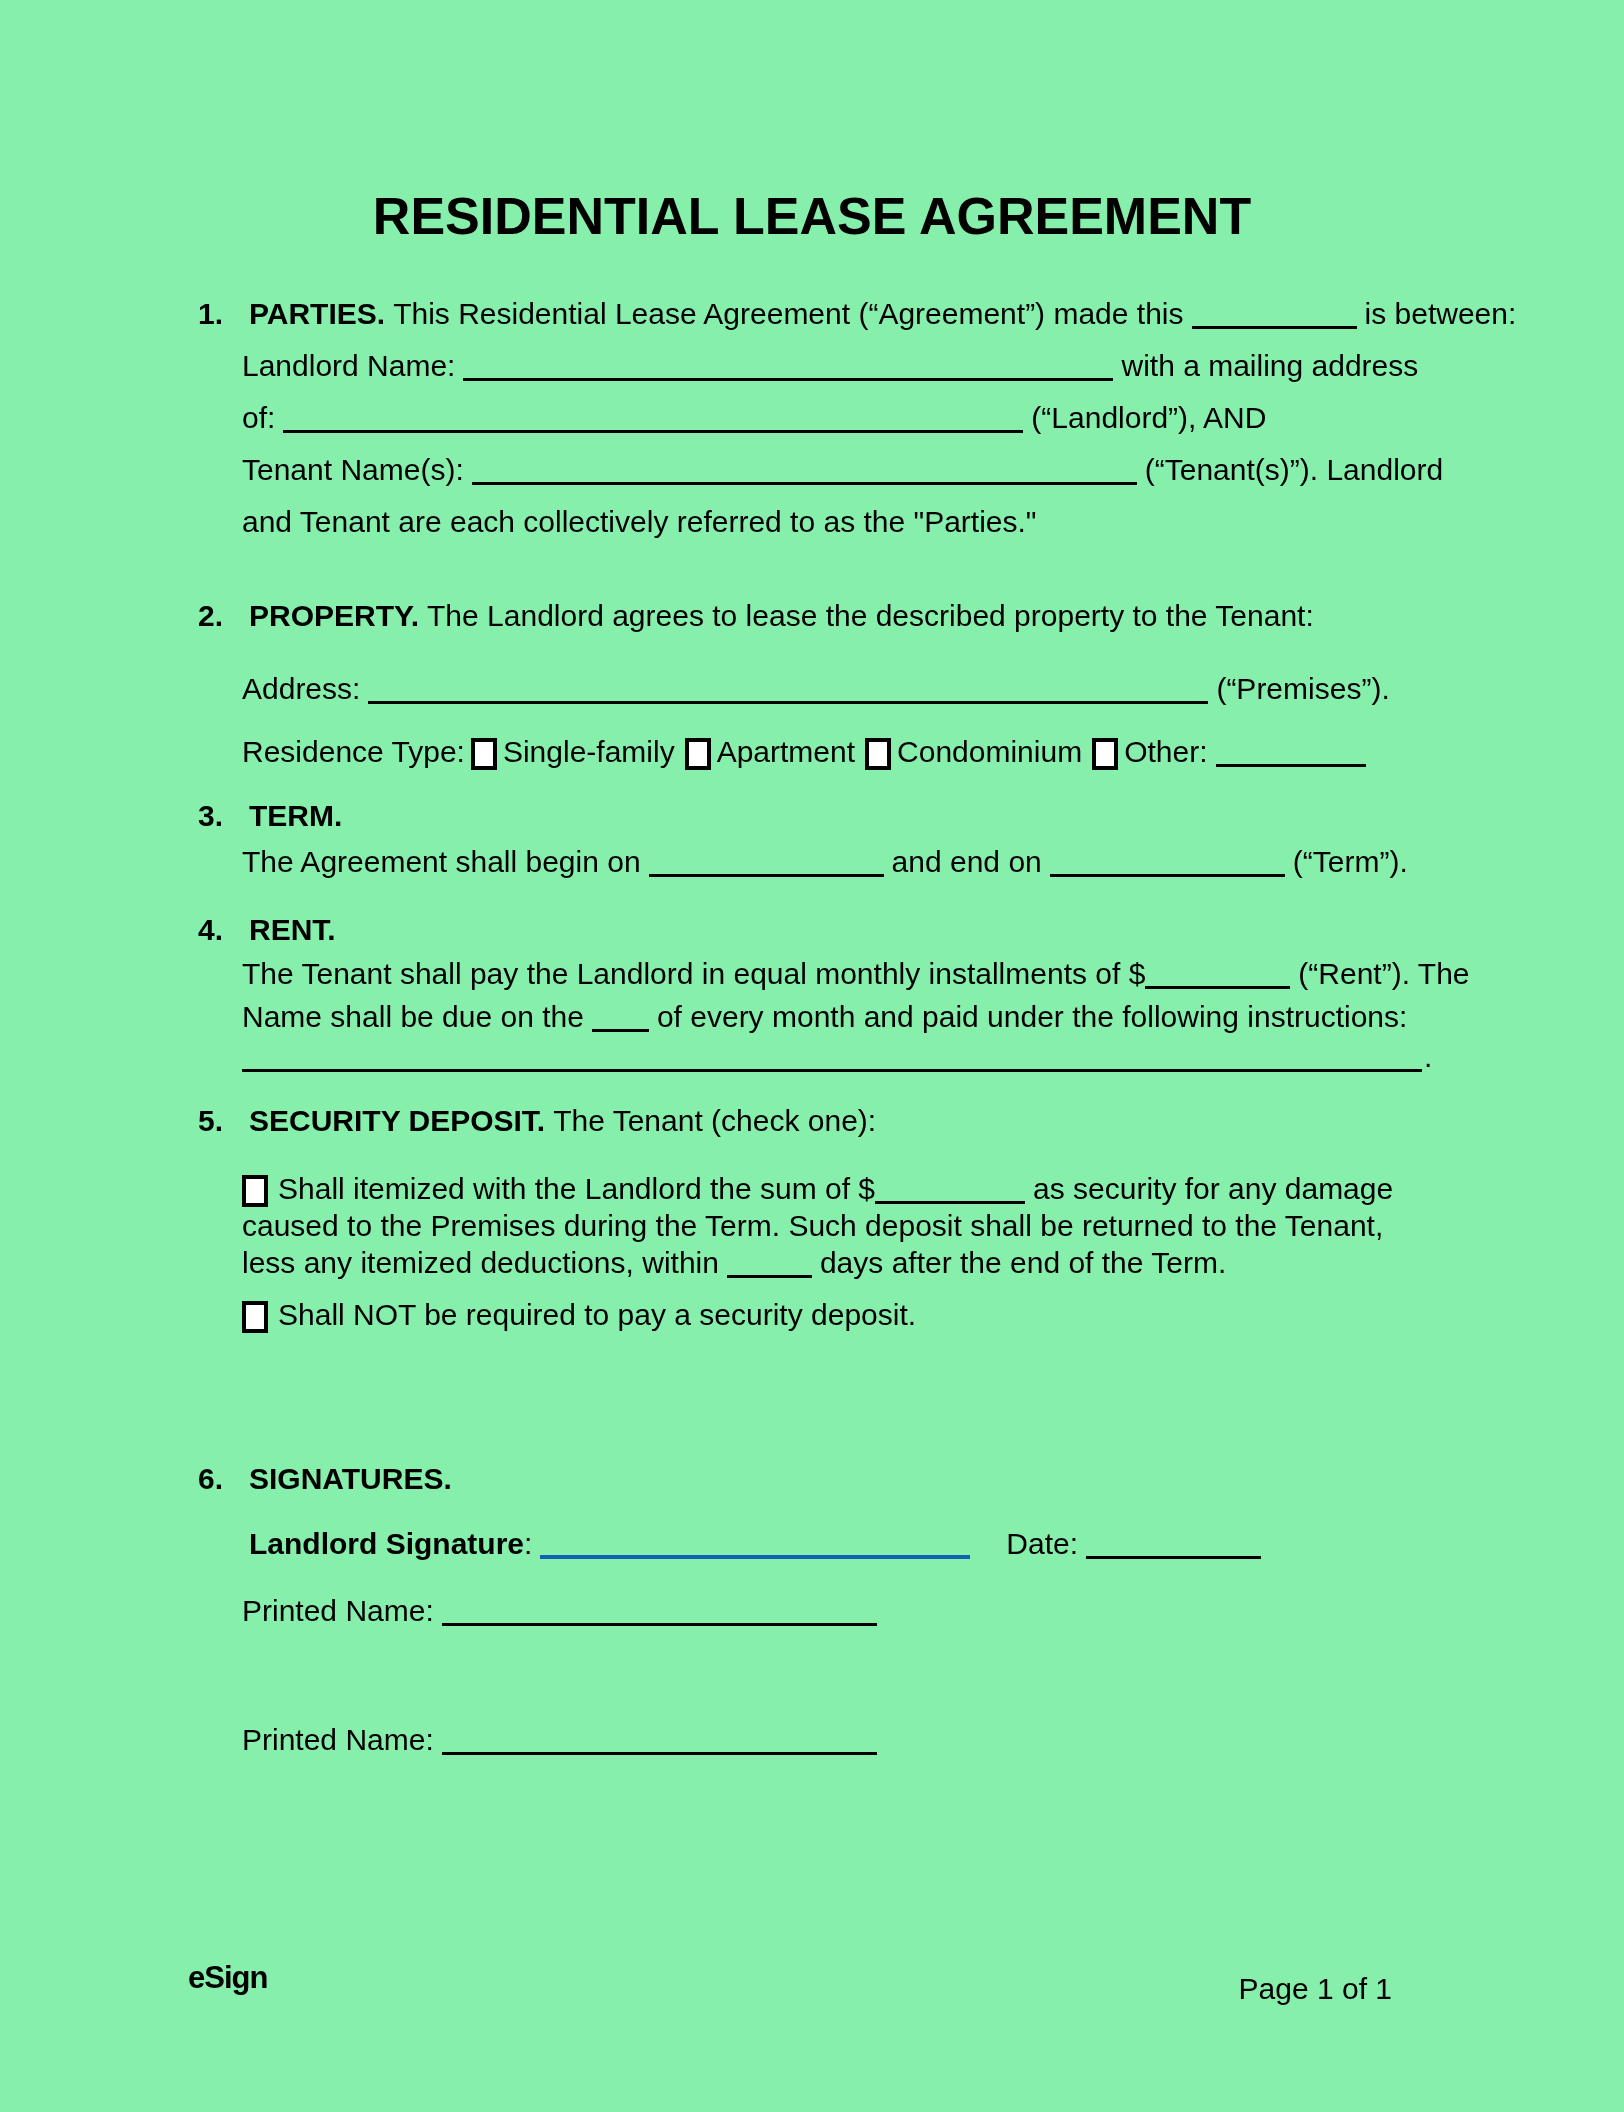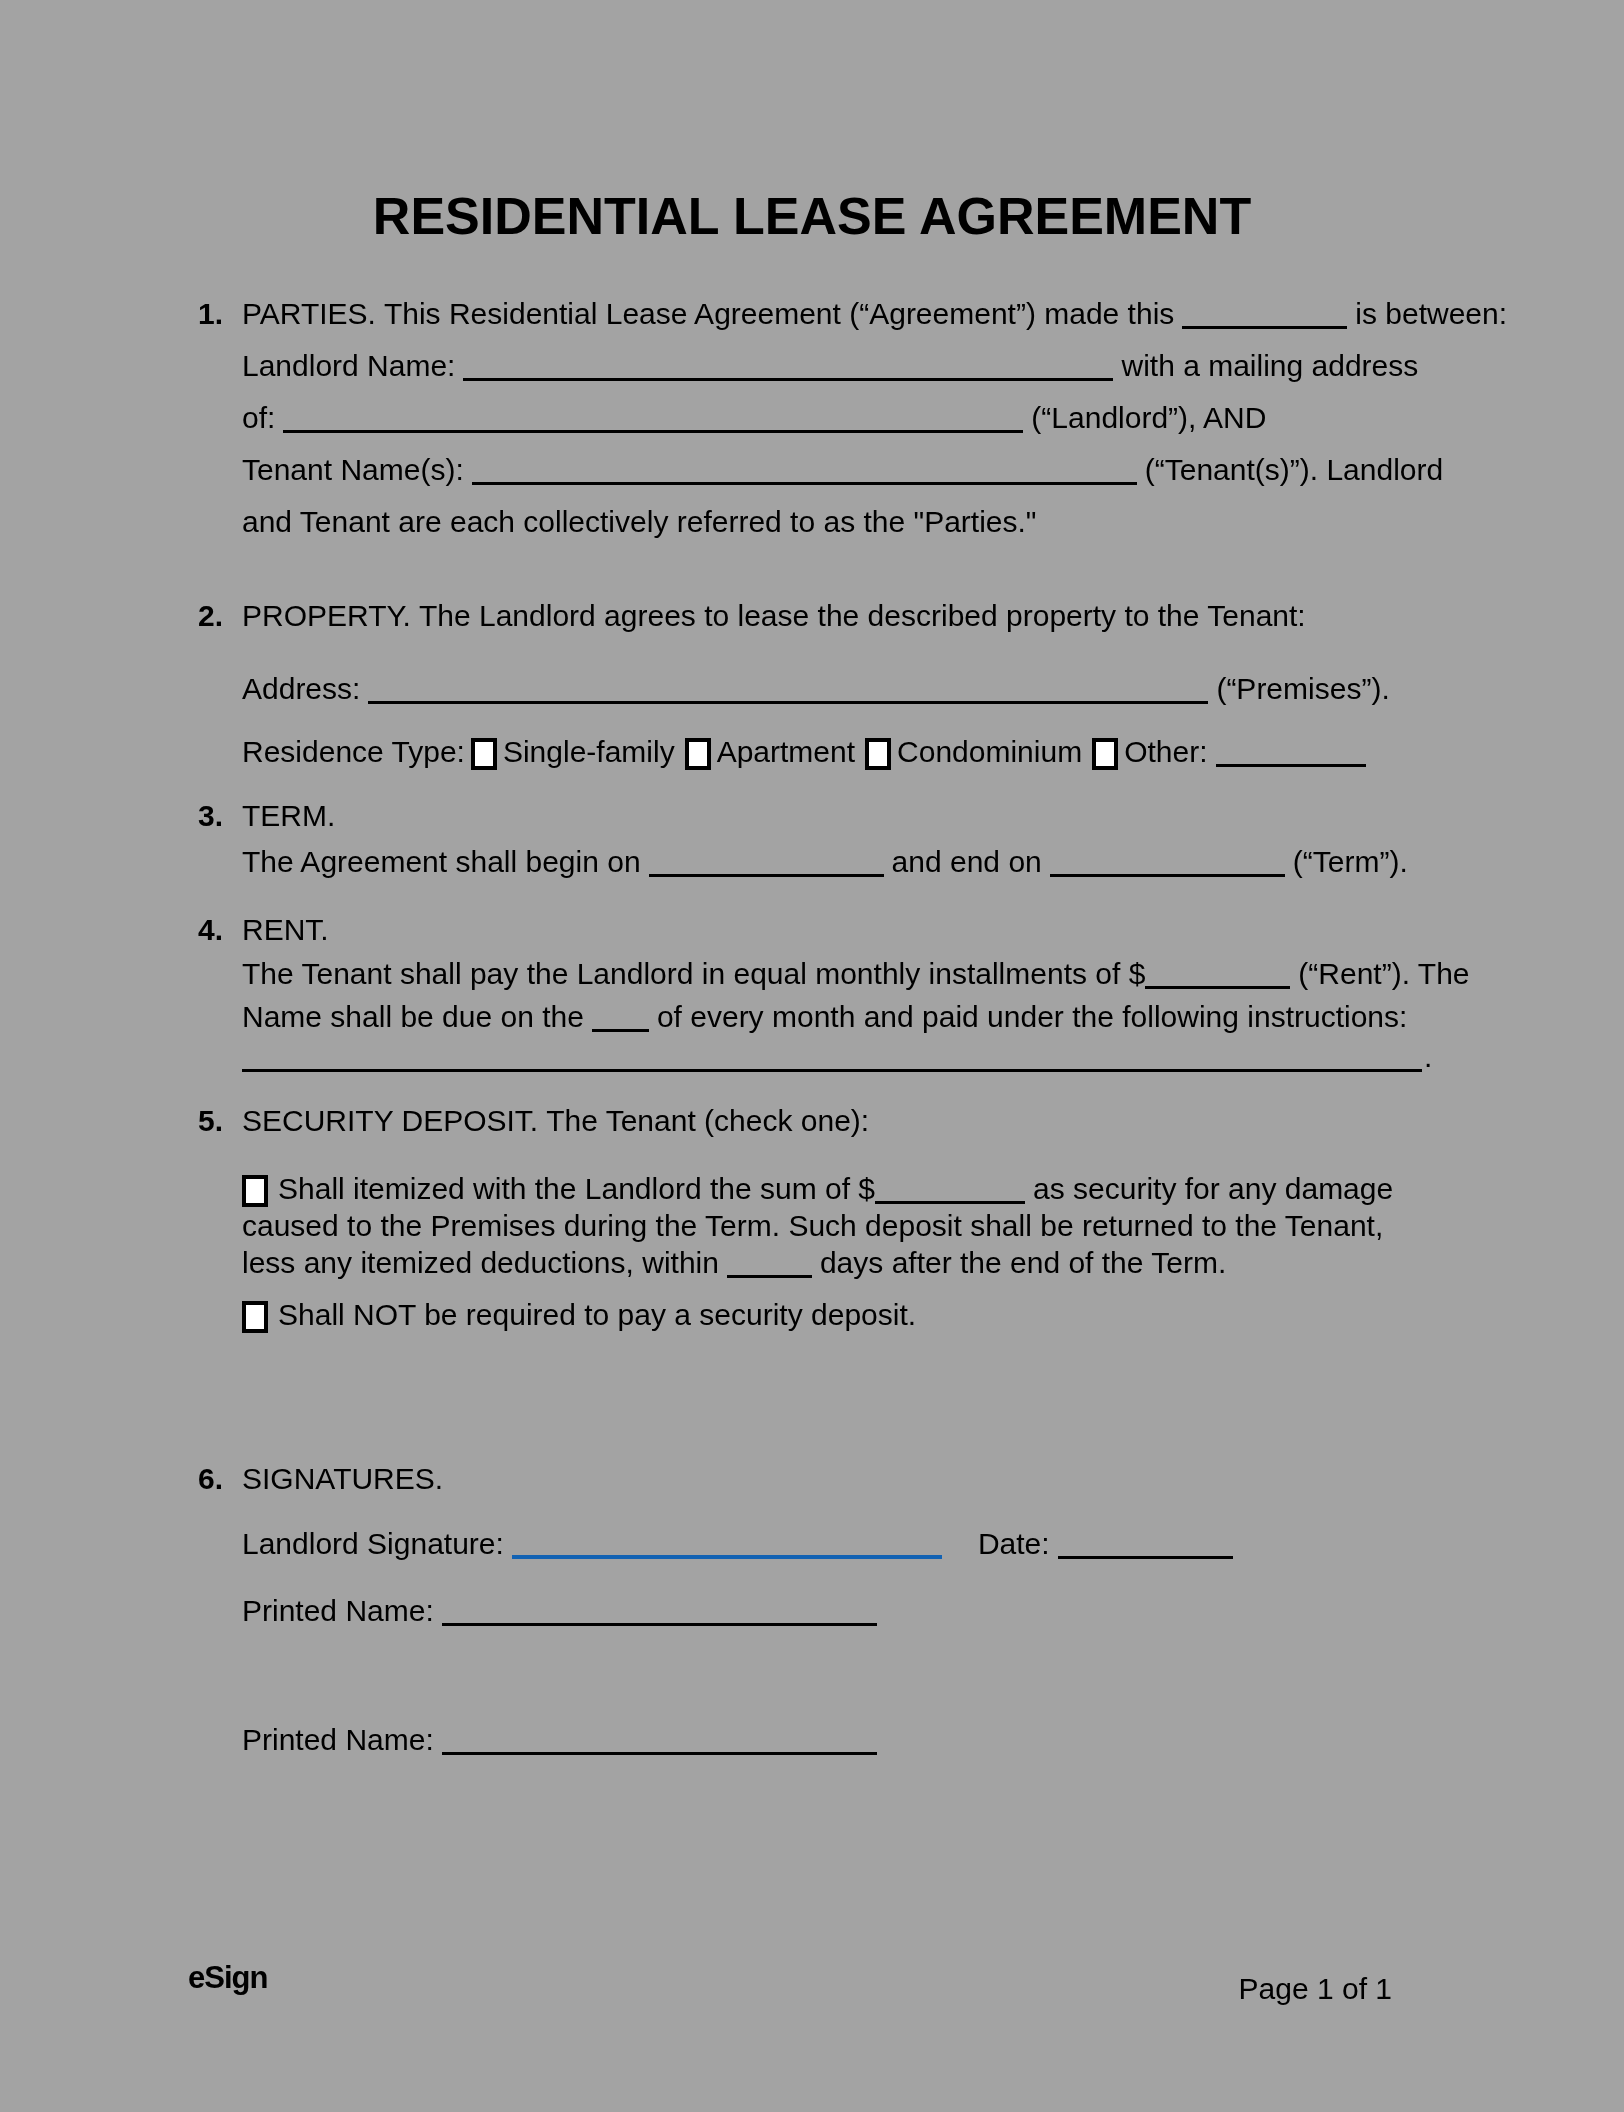--- a/index.html
+++ b/index.html
@@ -1,29 +1,29 @@
 <!DOCTYPE html>
 <html style="--sig-blue: #1262b3;"><head>
 <meta charset="utf-8">
 <style>
   * { margin:0; padding:0; box-sizing:border-box; }
   html,body { background:#ffffff; }
   .page {
     position:relative; width:1624px; height:2112px; margin:0 auto;
-    background:#a3a3a3; color:#000000;
+    background:#86efac; color:#000000;
     font-family:"Liberation Sans", sans-serif; font-size:30px; overflow:hidden;
   }
   .title {
     position:absolute; top:186px; left:0; width:100%;
     text-align:center; font-size:52px; font-weight:700;
   }
   .row { position:absolute; left:242px; white-space:nowrap; }
   .row.numbered { left:198px; }
   .num { display:inline-block; width:44px; font-weight:700; }
-  .b { font-weight:400; }
+  .b { font-weight:700;margin-left:7px; }
   .seg { margin-right:8px; }
   .mr0 { margin-right:0 !important; }
   .gap-l { margin-left:28px; }
   .bl {
     display:inline-block; height:22px; border-bottom:3px solid #000;
     vertical-align:-5px; margin-right:8px;
   }
   .bl.blue { border-bottom-width:4px; border-bottom-color:var(--sig-blue,#1262b3); }
   .cb {
     display:inline-block; width:26px; height:32px; border:4px solid #000;

